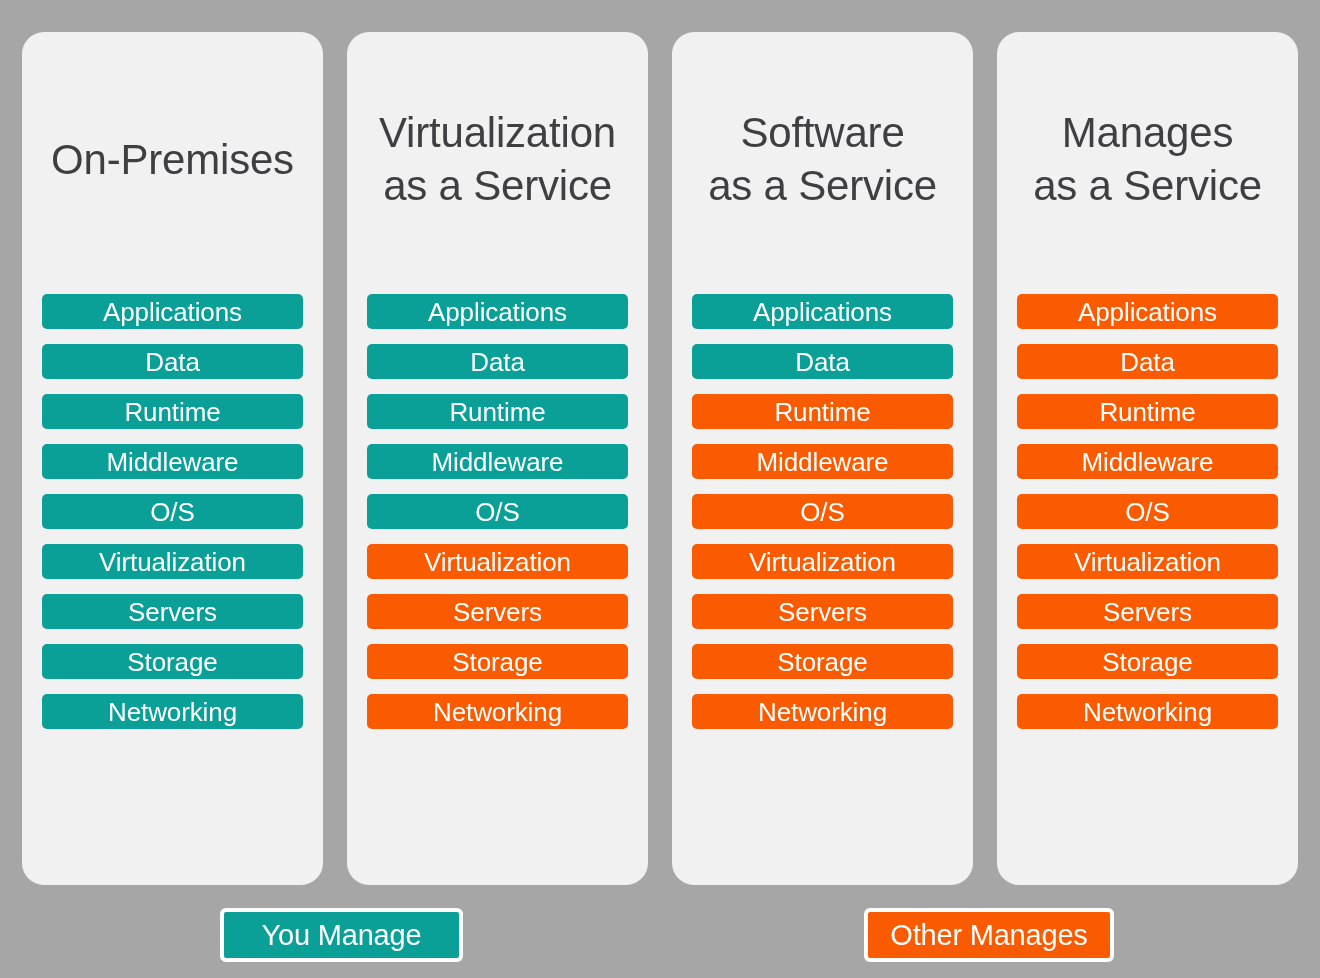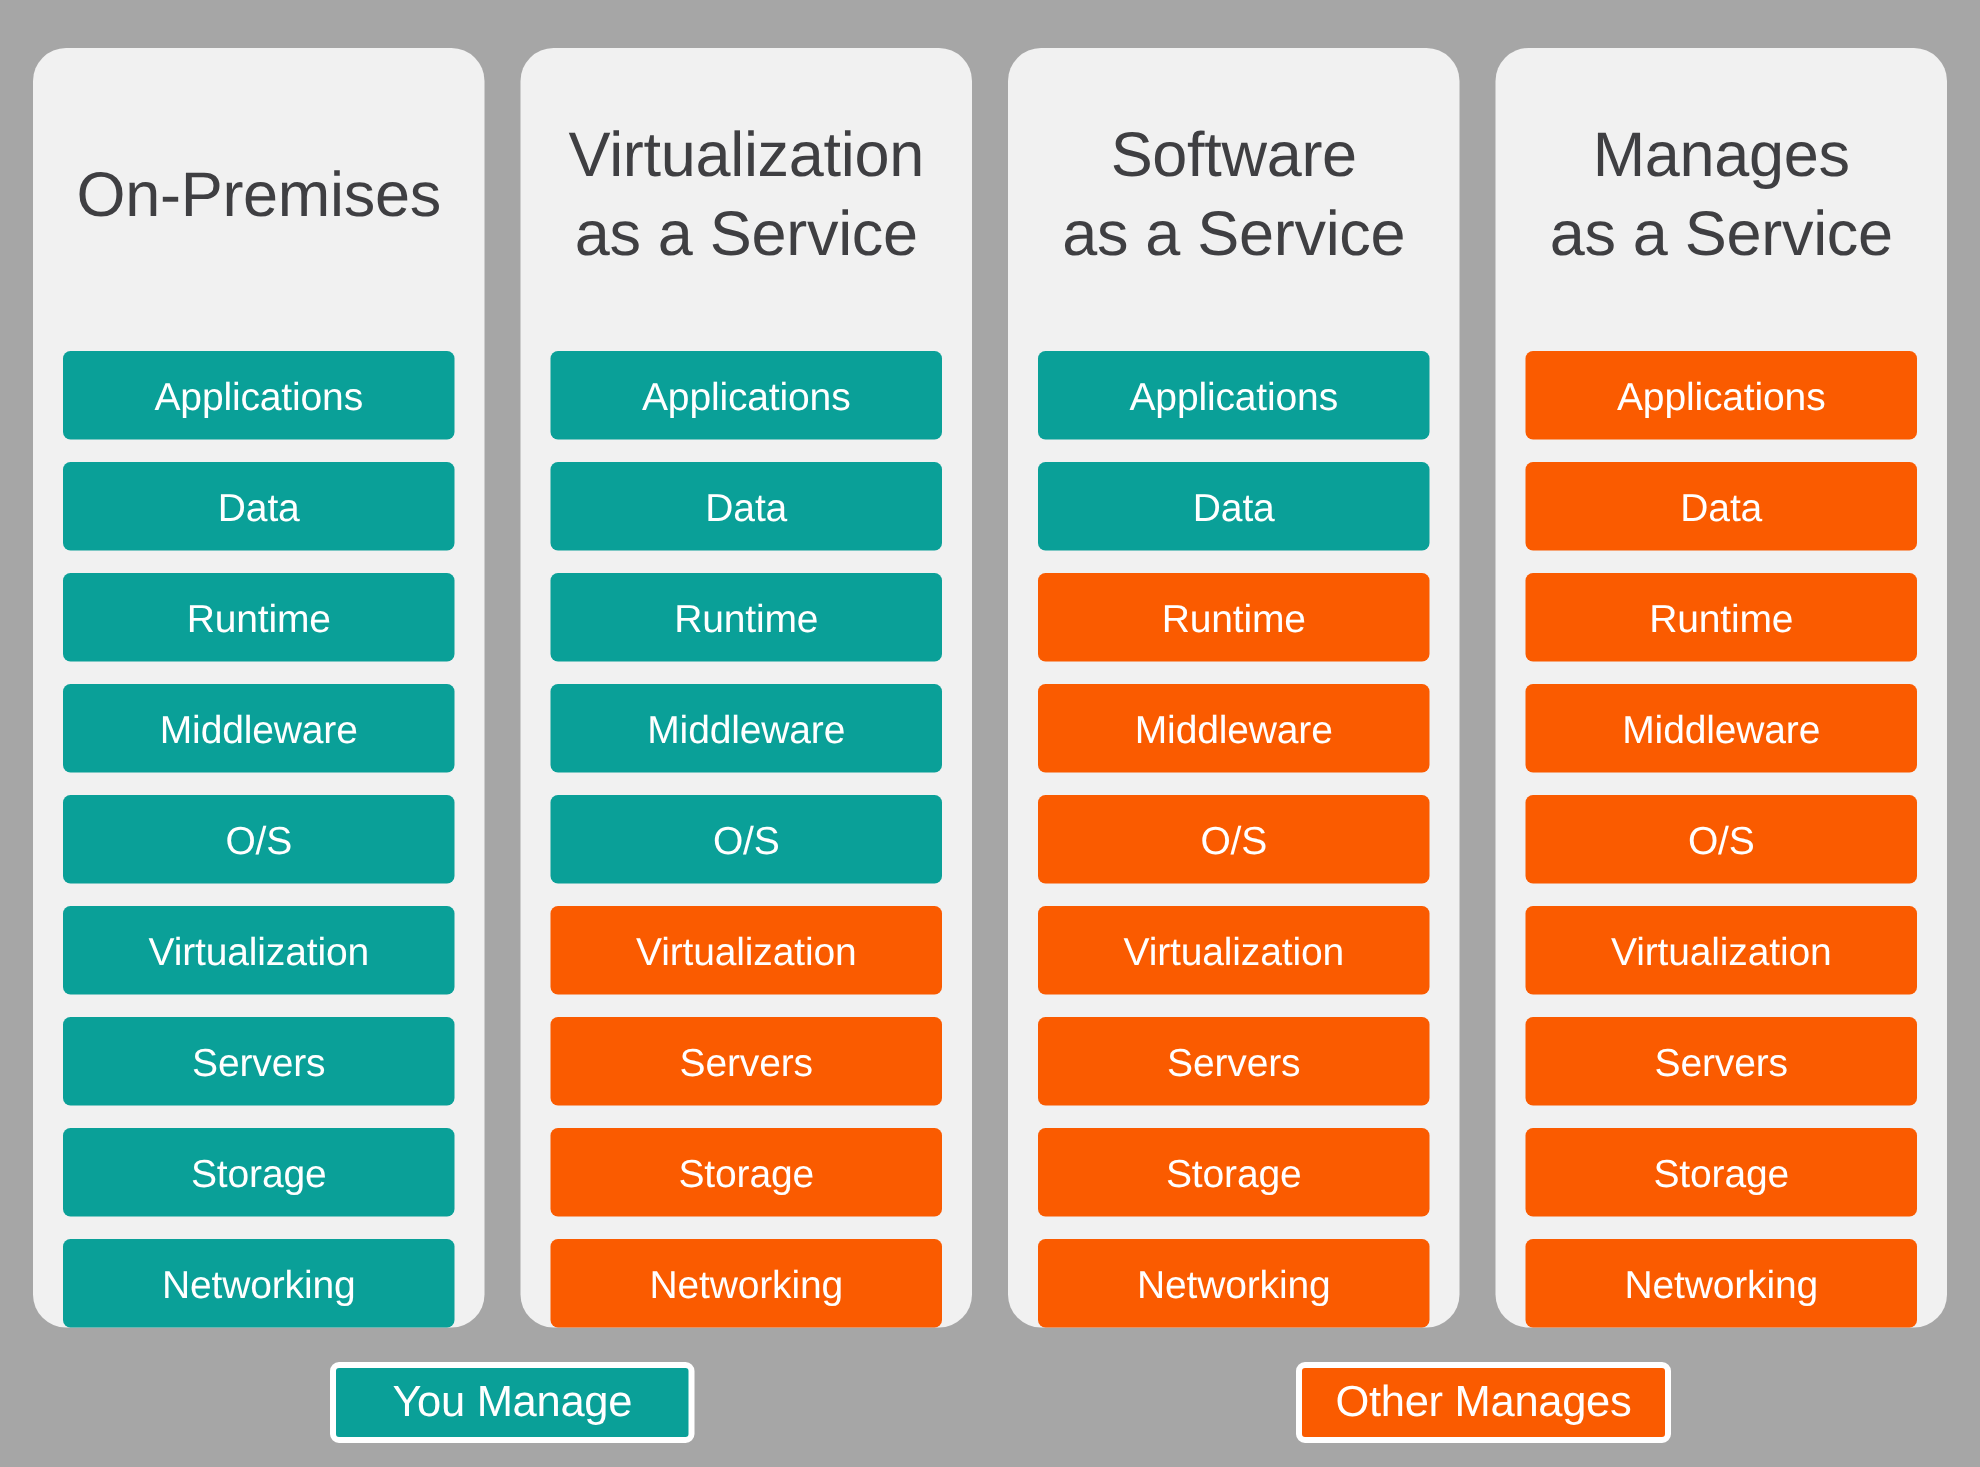--- a/index.html
+++ b/index.html
@@ -70,21 +70,21 @@
     padding-bottom: 6px;
   }
 
   .layer-stack {
     display: flex;
     flex-direction: column;
     gap: 15px;
   }
 
   .layer {
-    height: 59px;
+    height: 35px;
     border-radius: 5px;
     display: flex;
     align-items: center;
     justify-content: center;
     color: #ffffff;
     font-size: 26px;
     font-weight: 400;
     line-height: 1;
     letter-spacing: -0.1px;
     box-sizing: border-box;

